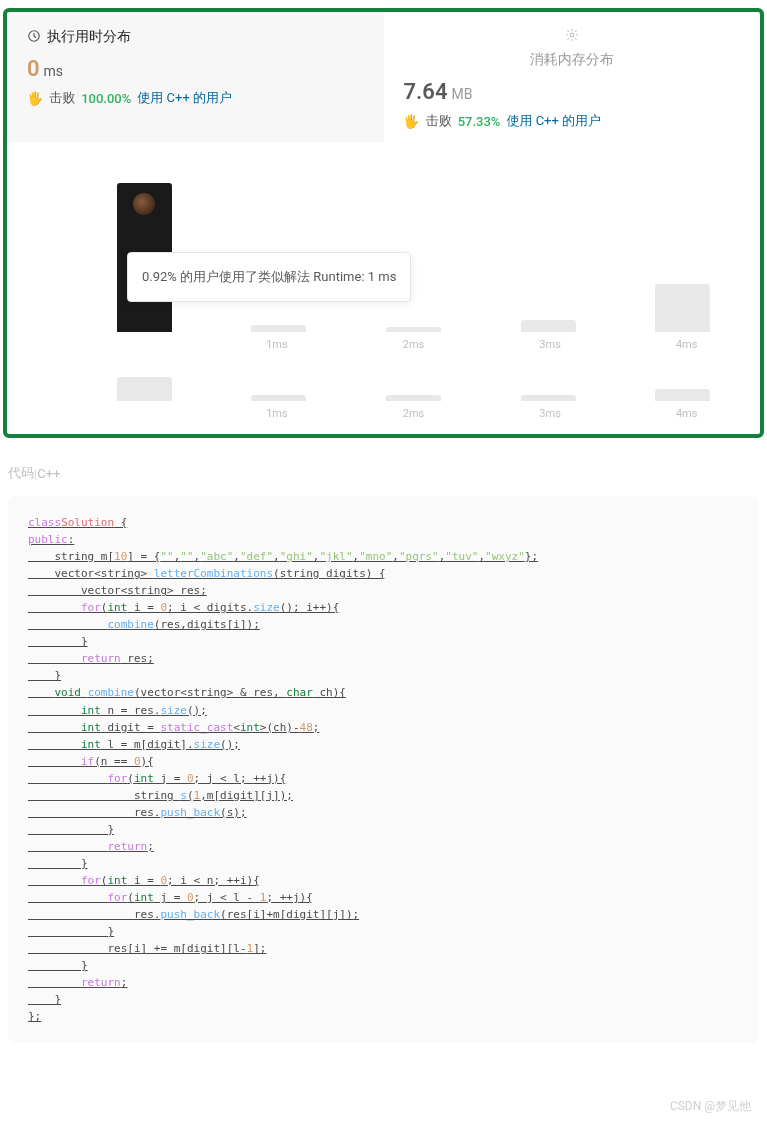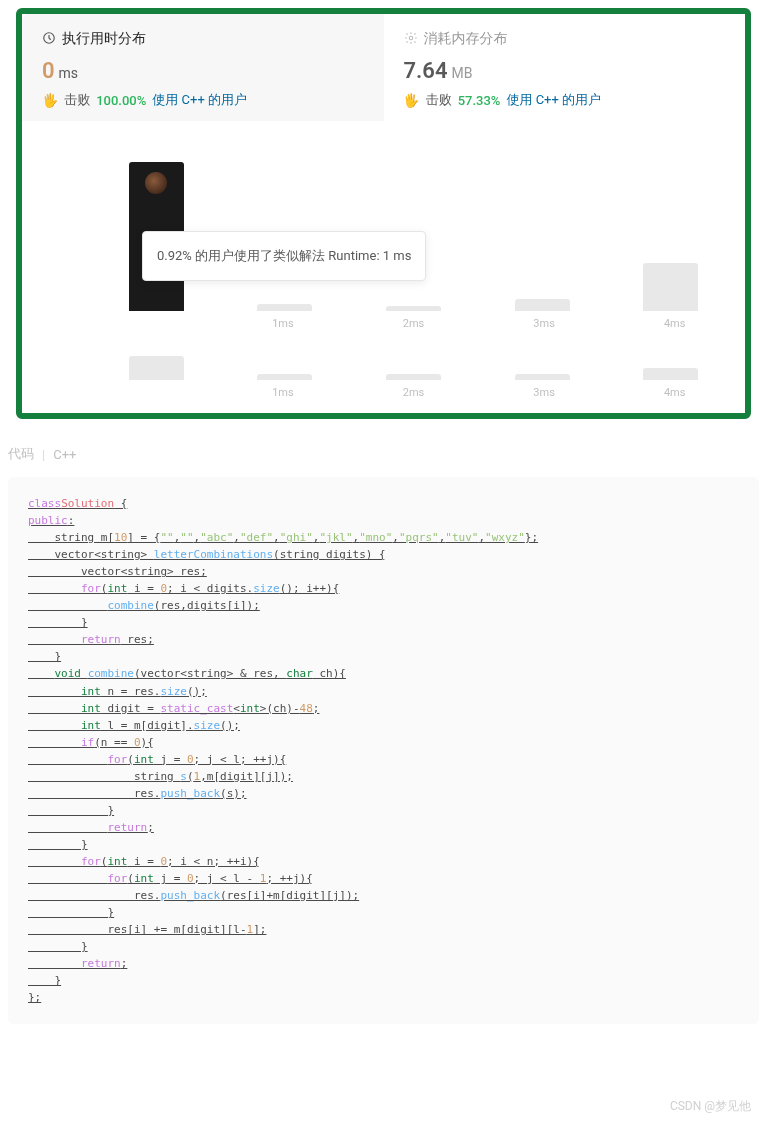--- a/index.html
+++ b/index.html
@@ -1,22 +1,22 @@
 <!DOCTYPE html>
 <html><head>
 <meta charset="utf-8">
 <style>
 * { margin: 0; padding: 0; box-sizing: border-box; }
 body { font-family: -apple-system, BlinkMacSystemFont, "Segoe UI", Roboto, sans-serif; background: #fff; color: #262626; width: 767px; }
-.stats-card { border: 6px solid #15803d; border-radius: 6px; margin: 8px 16px; background: #fff; }
+.stats-card { border: 4px solid #15803d; border-radius: 6px; margin: 8px 3px; background: #fff; }
 .stats-header { display: flex; }
 .stat-block { flex: 1; padding: 16px 20px 12px; }
 .stat-block.active { background: #f7f7f7; border-radius: 6px 0 0 0; }
 .stat-title { display: flex; align-items: center; gap: 6px; font-size: 14px; font-weight: 500; margin-bottom: 10px; }
-.stat-block.inactive .stat-title { color: #999; }
+.stat-block.inactive .stat-title { color: #999; flex-direction: column; }
 .stat-value { font-size: 15px; font-weight: 600; margin-bottom: 8px; display: flex; align-items: baseline; gap: 4px; }
 .stat-value .num { font-size: 22px; }
 .stat-value .unit { color: #595959; font-weight: 400; font-size: 14px; }
 .stat-block.inactive .stat-value .num { color: #595959; }
 .stat-block.inactive .stat-value .unit { color: #999; }
 .beat-line { display: flex; align-items: center; gap: 6px; font-size: 13px; }
 .hand-icon { color: #2db55d; }
 .beat-text { color: #595959; }
 .beat-percent { color: #2db55d; font-weight: 500; }
 .suffix { color: #0369a1; }
@@ -26,21 +26,21 @@
 .bars { display: flex; align-items: flex-end; height: 100%; gap: 20px; padding-left: 50px; position: relative; }
 .bar-wrap { flex: 1; display: flex; flex-direction: column; align-items: center; position: relative; }
 .bar { width: 55px; background: #e8e8e8; border-radius: 3px 3px 0 0; }
 .bar.dark { background: #1a1a1a; position: relative; }
 .avatar { width: 22px; height: 22px; border-radius: 50%; background: radial-gradient(circle at 40% 40%, #8b5a3c, #2a1810); position: absolute; top: 10px; left: 50%; transform: translateX(-50%); }
 .x-labels { display: flex; gap: 30px; padding-left: 50px; margin-top: 6px; }
 .x-label { flex: 1; text-align: center; font-size: 11px; color: #bfbfbf; }
 .tooltip { position: absolute; background: #fff; border: 1px solid #e5e5e5; border-radius: 4px; padding: 15px 14px; font-size: 13px; color: #595959; box-shadow: 0 2px 8px rgba(0,0,0,0.08); white-space: nowrap; z-index: 10; left: 90px; top: 100px; }
 .second-chart { padding: 0 20px 14px 30px; }
 .second-bars { display: flex; align-items: flex-end; height: 40px; gap: 20px; padding-left: 50px; }
-.code-header { padding: 18px 0 14px 8px; font-size: 13px; color: #bfbfbf; display: flex; align-items: center; gap: 8px; }
+.code-header { padding: 18px 0 14px 8px; font-size: 13px; color: #bfbfbf; display: flex; align-items: center; gap: 0; }
 .divider { color: #d9d9d9; }
 .code-block { background: #fafafa; border-radius: 6px; margin: 0 8px; padding: 18px 20px; font-family: "SF Mono", Monaco, Consolas, monospace; font-size: 11px; line-height: 1.55; color: #4a4a4a; overflow-x: auto; text-decoration: underline; }
 .kw { color: #c678dd; }
 .type { color: #15803d; }
 .cls { color: #e06c75; }
 .fn { color: #61afef; }
 .num { color: #d19a66; }
 .str { color: #98c379; }
 .watermark { position: fixed; right: 16px; bottom: 8px; font-size: 12px; color: #d0d0d0; }
 .icon-svg { width: 14px; height: 14px; }

